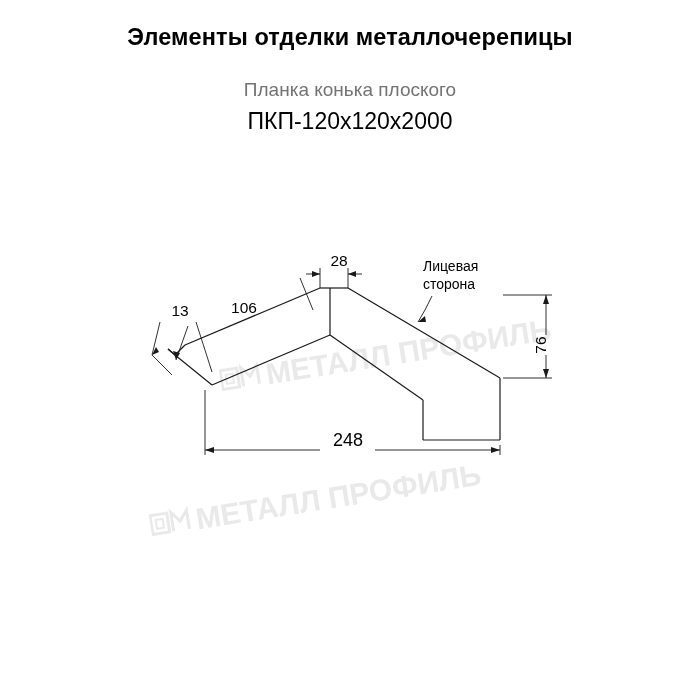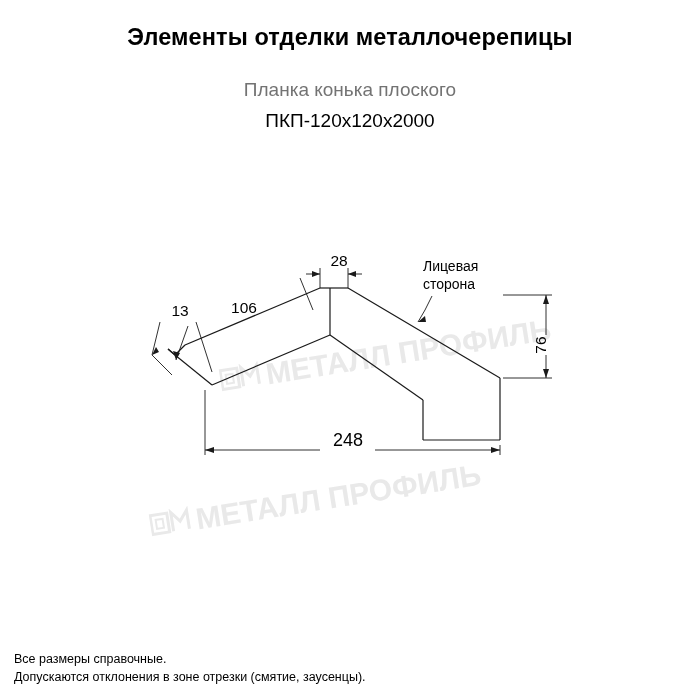--- a/index.html
+++ b/index.html
@@ -35,21 +35,21 @@
     color: #000;
   }
   .title-sub {
     margin-top: 25px;
     font-size: 19px;
     line-height: 26px;
     color: #737373;
   }
   .title-code {
     margin-top: 5px;
-    font-size: 19px;
+    font-size: 23px;
     line-height: 26px;
     color: #000;
   }
   .drawing-area {
     position: absolute;
     top: 150px;
     left: 0;
     width: 700px;
     height: 380px;
   }
@@ -225,18 +225,14 @@
       <text class="dim-label" x="546" y="195" text-anchor="middle" font-size="15.5" font-family="Liberation Sans, sans-serif" fill="#000" transform="rotate(-90 546 195)">76</text>
 
       <text class="dim-label" x="348" y="296" text-anchor="middle" font-size="18" font-family="Liberation Sans, sans-serif" fill="#000">248</text>
 
       <text class="note-label" x="423" y="121" text-anchor="start" font-size="14" font-family="Liberation Sans, sans-serif" fill="#000">Лицевая</text>
       <text class="note-label" x="423" y="139" text-anchor="start" font-size="14" font-family="Liberation Sans, sans-serif" fill="#000">сторона</text>
 
     </svg>
   </div>
 
-  <div class="footer">
-    <div>Все размеры справочные.</div>
-    <div>Допускаются отклонения в зоне отрезки (смятие, заусенцы).</div>
-  </div>
 
 </div>
 
 </body></html>

